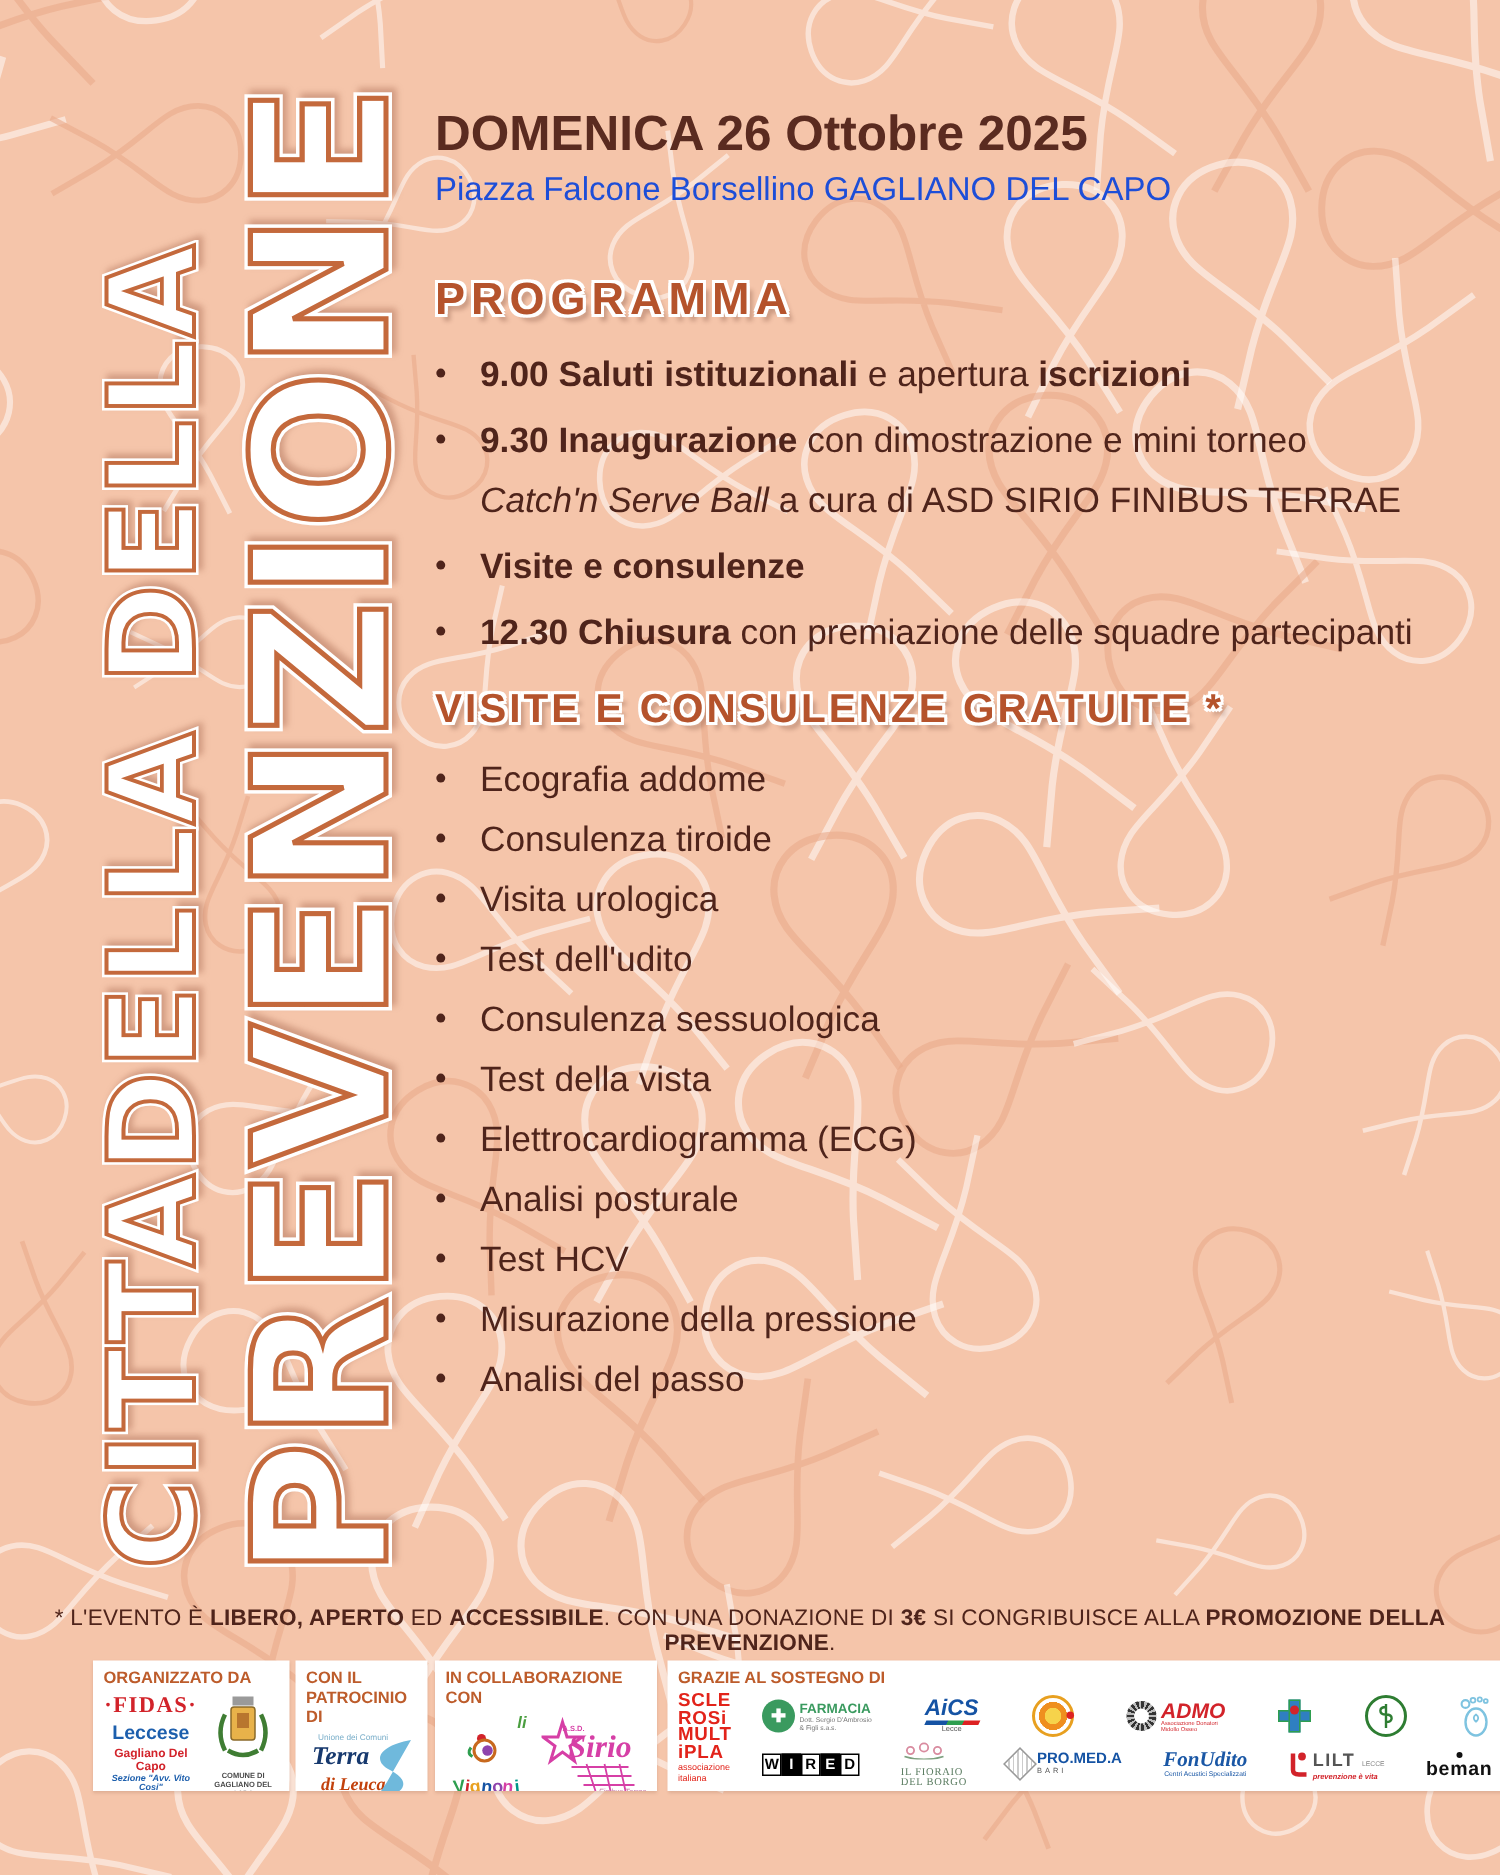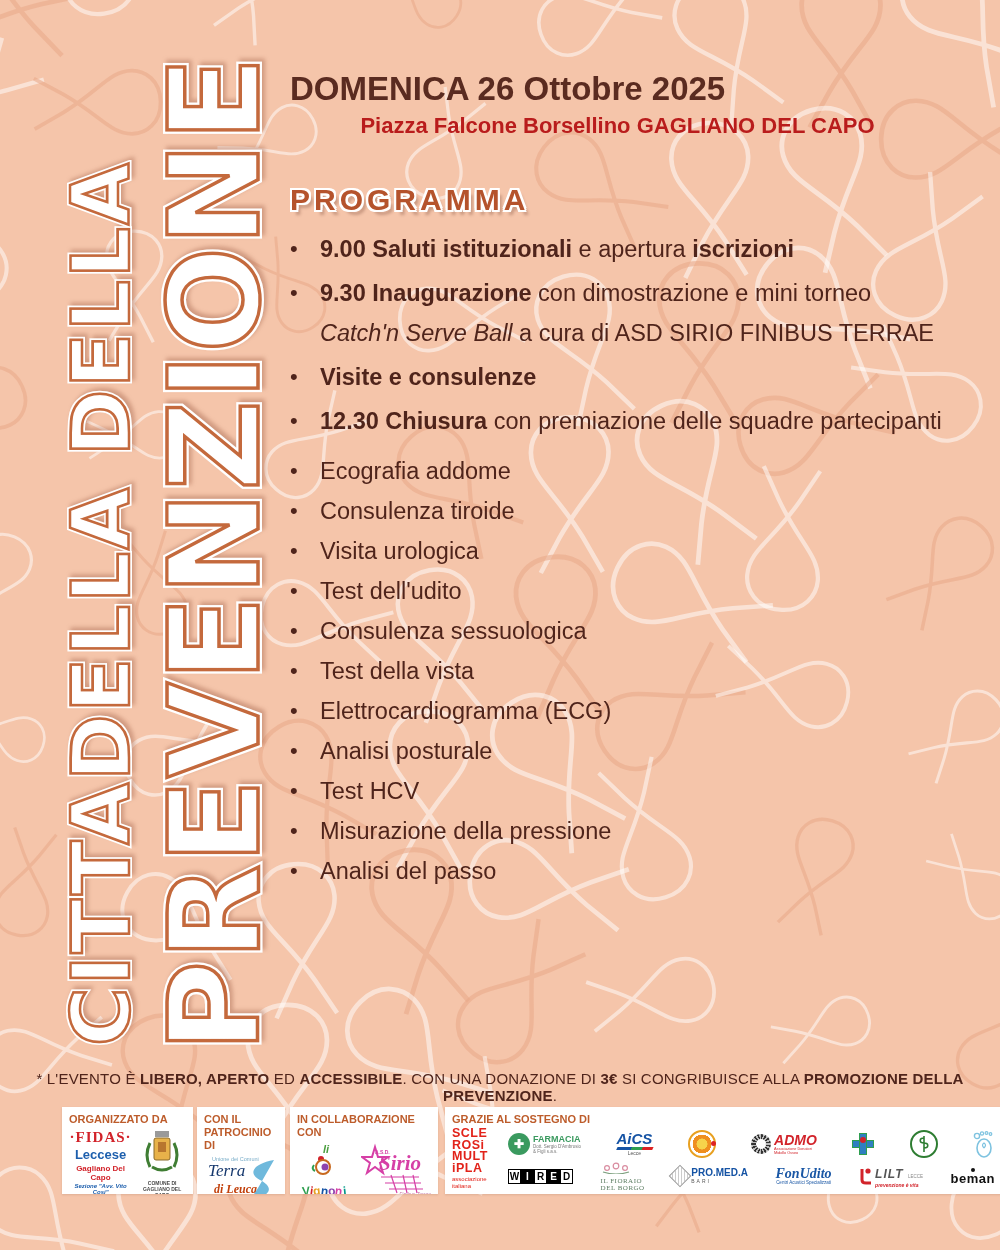--- a/index.html
+++ b/index.html
@@ -13,21 +13,21 @@
     filter:drop-shadow(3px 3px 2px rgba(150,85,60,.38));}
   .vert::after{content:attr(data-text);position:absolute;left:0;top:0;
     color:transparent;-webkit-text-stroke:2.6px #c4693c;}
   .vert1{left:58px;top:1046px;font-size:80px;letter-spacing:2px;line-height:88px;}
   .vert2{left:150px;top:1052px;font-size:124px;letter-spacing:1px;line-height:130px;
     -webkit-text-stroke:8px #fff;}
   .vert2::after{-webkit-text-stroke:3.4px #c4693c;}
   
   .content{position:absolute;left:290px;top:0;width:655px;z-index:2;}
   .date{margin:70px 0 0 0;font-size:33px;line-height:38px;font-weight:bold;color:#5a2b20;}
-  .location{margin:4px 0 0 0;font-size:22px;line-height:27px;font-weight:bold;color:#b91c1c;text-align:center;}
+  .location{margin:4px 0 0 0;font-size:22px;line-height:27px;font-weight:normal;color:#1d4ed8;}
   .sec{margin:44px 0 0 0;font-size:30px;line-height:34px;font-weight:bold;color:#b5532c;
     letter-spacing:4px;white-space:nowrap;
     text-shadow:-2px -2px 0 #fff,2px -2px 0 #fff,-2px 2px 0 #fff,2px 2px 0 #fff,
       0 -2px 0 #fff,0 2px 0 #fff,-2px 0 0 #fff,2px 0 0 #fff,4px 5px 3px rgba(90,40,25,.28);}
   .sec.small{margin-top:14px;font-size:27px;letter-spacing:2px;}
   ul.blist{list-style:none;margin:12px 0 0 0;padding:0;font-size:23.5px;color:#4f241b;}
   ul.blist li{display:flex;margin:0 0 4px 0;line-height:40px;}
   ul.blist .bullet{width:30px;flex:0 0 30px;font-size:22px;}
   ul.blist .litext{flex:1;}
   #services-list{margin-top:10px;}
@@ -57,28 +57,28 @@
   .fidas-name{font-size:15px;font-weight:bold;color:#d2232a;letter-spacing:1px;font-family:"Liberation Serif",serif;}
   .fidas-leccese{font-size:13px;font-weight:bold;color:#1d5fad;margin-top:1px;}
   .fidas-g{font-size:8px;font-weight:bold;color:#d2232a;margin-top:2px;}
   .fidas-sez{font-size:6px;font-weight:bold;font-style:italic;color:#1d5fad;margin-top:1px;}
   .comune{text-align:center;width:50px;}
   .comune-t{font-size:5px;color:#4a4a4a;line-height:6px;margin-top:1px;font-weight:bold;}
   
   .terra{position:relative;margin-top:4px;height:50px;}
   .terra-s{position:absolute;right:0;top:2px;}
   .terra-small{font-size:5.5px;color:#7aaec9;margin-left:8px;}
-  .terra-name{font-family:"Liberation Serif",serif;font-style:italic;font-weight:normal;
+  .terra-name{font-family:"Liberation Serif",serif;font-style:italic;font-weight:bold;
     font-size:17px;color:#17396e;margin-left:4px;line-height:18px;}
   .terra-sub{font-family:"Liberation Serif",serif;font-style:italic;font-weight:bold;
     font-size:12px;color:#c2410c;margin:2px 0 0 10px;}
   .b3row{display:flex;gap:10px;margin-top:4px;align-items:center;}
   
   .vignoni{width:58px;text-align:center;}
-  .vignoni-li{font-size:11px;font-weight:bold;color:#4a9e3f;font-style:italic;text-align:center;margin-left:4px;}
+  .vignoni-li{font-size:11px;font-weight:bold;color:#4a9e3f;font-style:italic;text-align:right;margin-left:4px;}
   #vignoni-letters span{font-weight:bold;font-size:12px;display:inline-block;transform:rotate(-6deg);}
   #vignoni-letters span:nth-child(even){transform:rotate(7deg);}
   
   .sirio{position:relative;width:70px;height:56px;}
   .sirio-asd{position:absolute;left:14px;top:6px;font-size:5px;color:#d63fa6;font-weight:bold;}
   .sirio-name{position:absolute;left:18px;top:8px;font-family:"Liberation Serif",serif;
     font-style:italic;font-weight:bold;font-size:21px;color:#d63fa6;}
   .sirio-sub{position:absolute;right:0;bottom:2px;font-size:5px;font-style:italic;color:#c77ba8;}
   
   .b4in{display:flex;gap:8px;margin-top:2px;}
@@ -103,21 +103,21 @@
   .fioraio-t{font-size:7px;letter-spacing:.5px;color:#5c7d62;font-family:"Liberation Serif",serif;line-height:7.5px;}
   .promeda{display:flex;align-items:center;gap:3px;}
   .promeda-d{width:14px;height:14px;transform:rotate(45deg);border:1px solid #999;
     background:repeating-linear-gradient(45deg,#fff 0 2px,#ccc 2px 3px);}
   .promeda-t{font-size:10px;font-weight:bold;color:#1553a4;line-height:10px;}
   .promeda-sub{font-size:5px;color:#555;letter-spacing:2px;}
   .fonudito-t{font-family:"Liberation Serif",serif;font-style:italic;font-weight:bold;
     font-size:14px;color:#1a57a5;line-height:13px;}
   .fonudito-sub{font-size:4.5px;color:#1a57a5;text-align:center;}
   .lilt{display:flex;align-items:center;gap:2px;}
-  .lilt-t{font-size:12px;font-weight:bold;color:#555;letter-spacing:1px;line-height:11px;font-style:italic;}
+  .lilt-t{font-size:12px;font-weight:bold;color:#555;letter-spacing:1px;line-height:11px;}
   .lilt-lecce{font-size:4.5px;color:#888;}
   .lilt-tag{font-size:5px;color:#d2232a;font-style:italic;font-weight:bold;}
   .beman{text-align:center;}
   .beman-t{font-size:13px;font-weight:900;color:#111;line-height:11px;letter-spacing:.5px;}
   .beman-dot{width:4px;height:4px;background:#111;border-radius:50%;margin:0 auto 1px auto;}
   
   .circle-logo{border-radius:50%;flex:0 0 auto;}
   .farm-circ{width:22px;height:22px;background:#3a9a5f;color:#fff;font-size:12px;font-weight:bold;
     text-align:center;line-height:22px;}
   .sun-circ{width:24px;height:24px;border:2px solid #e8a020;position:relative;
@@ -238,20 +238,21 @@
         <li>
           <span class="bullet">•</span>
           <span class="litext"><span style="font-weight: bold;">Visite e consulenze</span></span>
         </li>
         <li>
           <span class="bullet">•</span>
           <span class="litext"><span style="font-weight: bold;">12.30 Chiusura</span><span> con premiazione delle squadre partecipanti</span></span>
         </li>
       </ul>
 
+    <h3 class="sec small">VISITE E CONSULENZE GRATUITE *</h3>
     <ul class="blist" id="services-list">
         <li>
           <span class="bullet">•</span>
           <span class="litext"><span>Ecografia addome</span></span>
         </li>
         <li>
           <span class="bullet">•</span>
           <span class="litext"><span>Consulenza tiroide</span></span>
         </li>
         <li>

